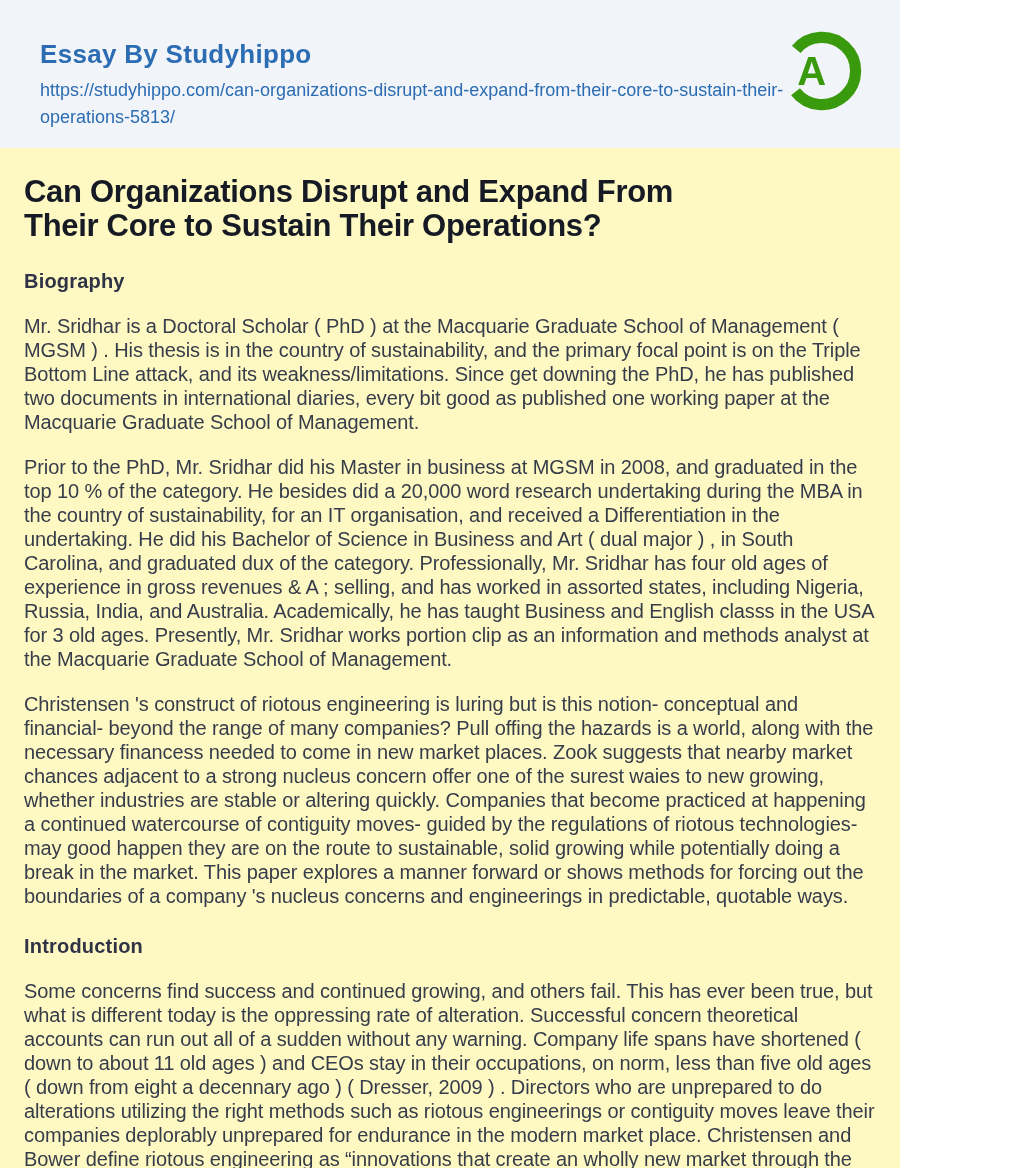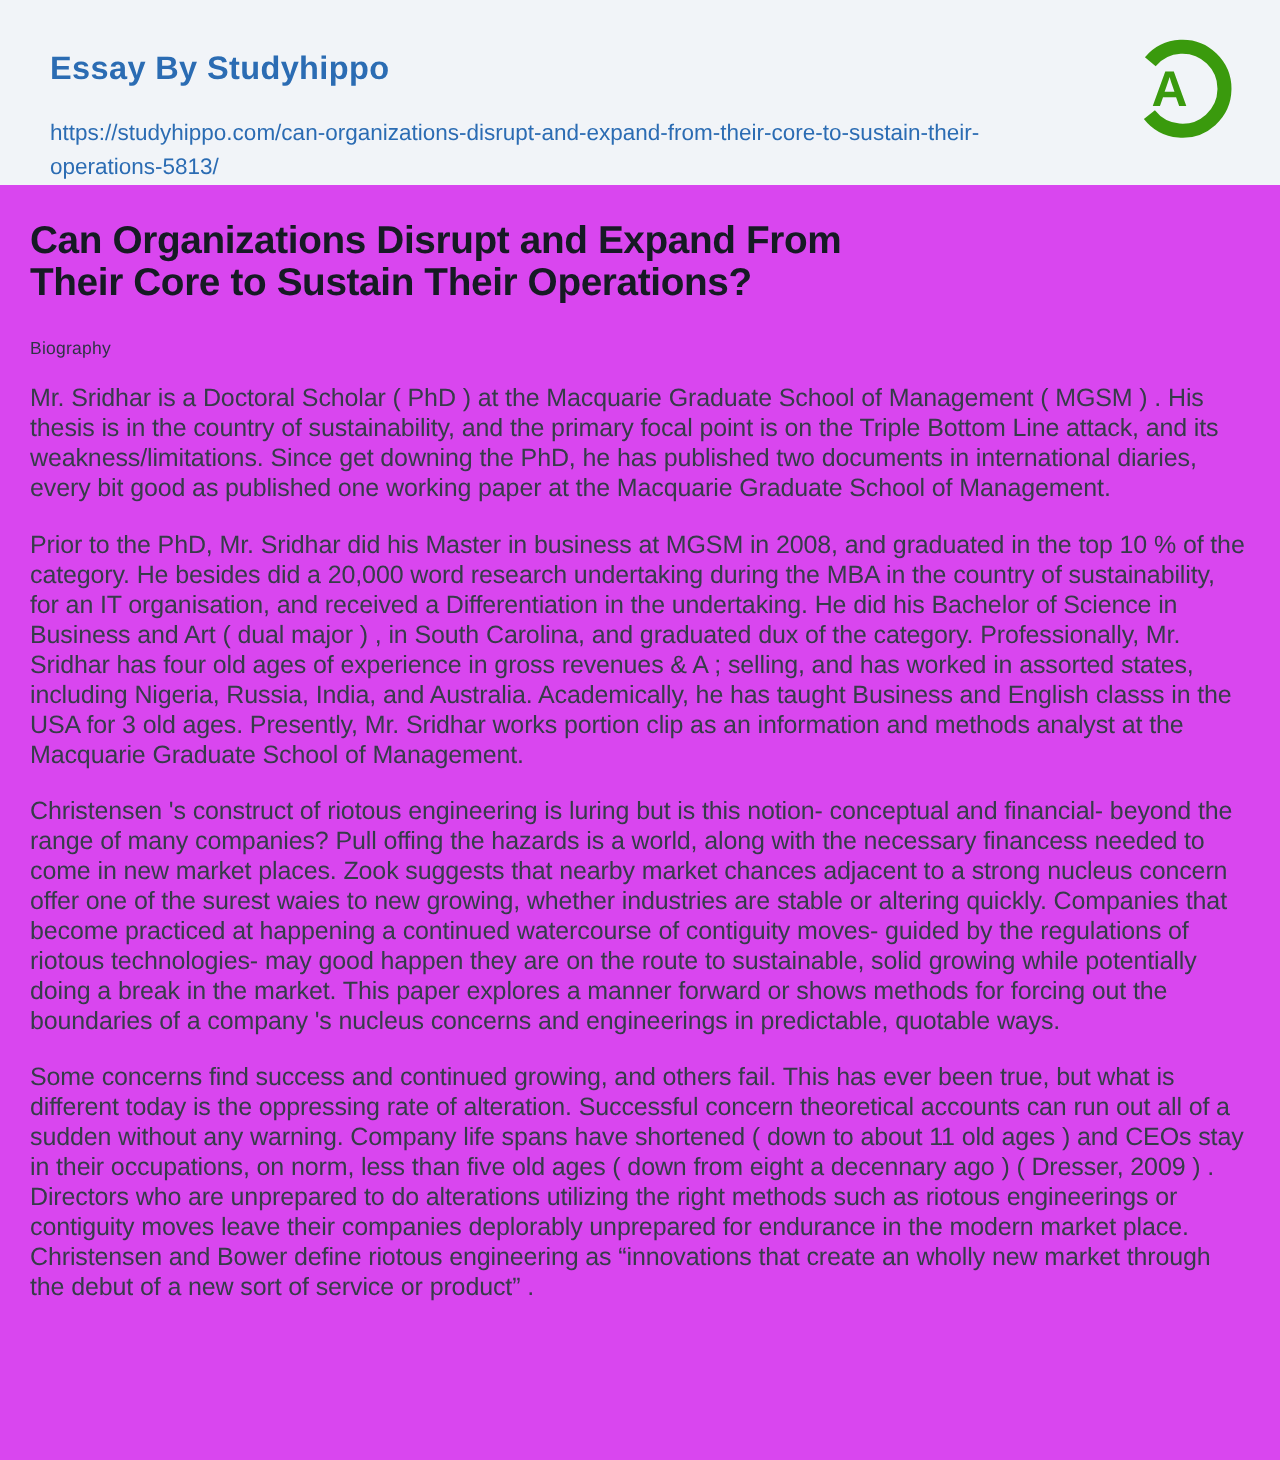--- a/index.html
+++ b/index.html
@@ -2,42 +2,42 @@
 <html><head>
 <meta charset="utf-8">
 <style>
   html, body {
     margin: 0;
     padding: 0;
     background: #ffffff;
     font-family: "Liberation Sans", sans-serif;
   }
   .page {
-    width: 1024px;
+    width: 900px;
     height: 1168px;
-    background: #d946ef;
+    background: #fef9c3;
     overflow: hidden;
     position: relative;
   }
   .header {
     background: #f1f4f8;
     height: 148px;
     box-sizing: border-box;
     padding: 40px 40px 0 40px;
     position: relative;
   }
   .brand {
     font-size: 26px;
     font-weight: 700;
     color: #2b6cb3;
     letter-spacing: 0.3px;
     line-height: 1.1;
   }
   .source-url {
-    margin-top: 24px;
+    margin-top: 8px;
     max-width: 780px;
     font-size: 18px;
     line-height: 27px;
     color: #2b6cb3;
     overflow-wrap: break-word;
     word-break: break-word;
     text-decoration: none;
     display: block;
   }
   .logo {
@@ -53,22 +53,22 @@
   .doc-title {
     margin: 27px 0 0 0;
     font-size: 31px;
     line-height: 34px;
     font-weight: 700;
     color: #161a24;
     letter-spacing: -0.3px;
   }
   .section-heading {
     margin: 27px 0 0 0;
-    font-size: 14px;
-    font-weight: 400;
+    font-size: 20px;
+    font-weight: 700;
     color: #2f3345;
     letter-spacing: 0.2px;
   }
   .body-para {
     margin: 21px 0 0 0;
     font-size: 20px;
     line-height: 24px;
     color: #363c49;
     letter-spacing: -0.1px;
   }
@@ -98,17 +98,18 @@
       <div class="section-heading">Biography</div>
       <p class="body-para">Mr. Sridhar is a Doctoral Scholar ( PhD ) at the Macquarie Graduate School of Management ( MGSM ) . His thesis is in the country of sustainability, and the primary focal point is on the Triple Bottom Line attack, and its weakness/limitations. Since get downing the PhD, he has published two documents in international diaries, every bit good as published one working paper at the Macquarie Graduate School of Management.</p>
       <p class="body-para">Prior to the PhD, Mr. Sridhar did his Master in business at MGSM in 2008, and graduated in the top 10 % of the category. He besides did a 20,000 word research undertaking during the MBA in the country of sustainability, for an IT organisation, and received a Differentiation in the undertaking. He did his Bachelor of Science in Business and Art ( dual major ) , in South Carolina, and graduated dux of the category. Professionally, Mr. Sridhar has four old ages of experience in gross revenues &amp; A ; selling, and has worked in assorted states, including Nigeria, Russia, India, and Australia. Academically, he has taught Business and English classs in the USA for 3 old ages. Presently, Mr. Sridhar works portion clip as an information and methods analyst at the Macquarie Graduate School of Management.</p>
     </div>
 
     <div>
       <p class="body-para">Christensen 's construct of riotous engineering is luring but is this notion- conceptual and financial- beyond the range of many companies? Pull offing the hazards is a world, along with the necessary financess needed to come in new market places. Zook suggests that nearby market chances adjacent to a strong nucleus concern offer one of the surest waies to new growing, whether industries are stable or altering quickly. Companies that become practiced at happening a continued watercourse of contiguity moves- guided by the regulations of riotous technologies- may good happen they are on the route to sustainable, solid growing while potentially doing a break in the market. This paper explores a manner forward or shows methods for forcing out the boundaries of a company 's nucleus concerns and engineerings in predictable, quotable ways.</p>
     </div>
 
     <div>
+      <div class="section-heading">Introduction</div>
       <p class="body-para">Some concerns find success and continued growing, and others fail. This has ever been true, but what is different today is the oppressing rate of alteration. Successful concern theoretical accounts can run out all of a sudden without any warning. Company life spans have shortened ( down to about 11 old ages ) and CEOs stay in their occupations, on norm, less than five old ages ( down from eight a decennary ago ) ( Dresser, 2009 ) . Directors who are unprepared to do alterations utilizing the right methods such as riotous engineerings or contiguity moves leave their companies deplorably unprepared for endurance in the modern market place. Christensen and Bower define riotous engineering as “innovations that create an wholly new market through the debut of a new sort of service or product” .</p>
     </div>
 
   </div>
 </div>
 
 </body></html>

